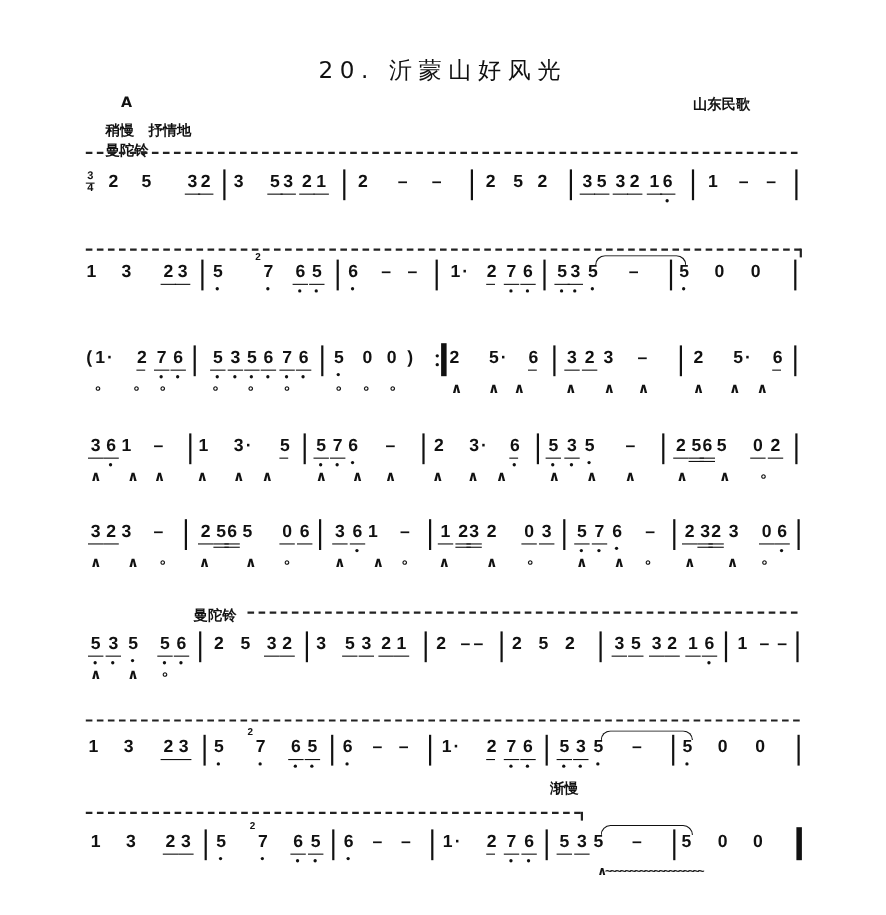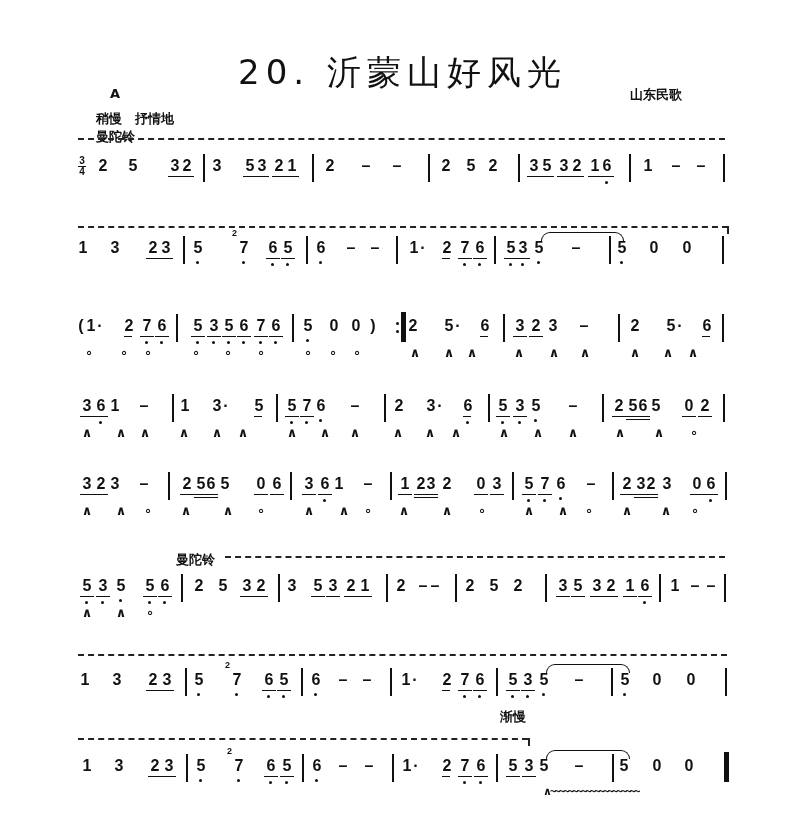--- a/index.html
+++ b/index.html
@@ -1,17 +1,17 @@
 <!DOCTYPE html>
 <html><head>
 <meta charset="utf-8">
 <style>
   html,body{margin:0;padding:0;background:#fff;}
   body{width:805px;height:832px;position:relative;overflow:hidden;font-family:"Liberation Sans","DejaVu Sans",sans-serif;color:#111;}
-  .title{position:absolute;left:0;width:805px;top:50px;text-align:center;font-family:"DejaVu Sans",sans-serif;font-size:34px;letter-spacing:6px;color:#111;}
+  .title{position:absolute;left:0;width:805px;top:50px;text-align:center;font-family:"DejaVu Sans",sans-serif;font-size:21px;letter-spacing:6px;color:#111;}
   .lbl{position:absolute;font-family:"DejaVu Sans",sans-serif;font-weight:bold;font-size:13px;color:#111;}
   .dash{position:absolute;height:0;border-top:2px dashed #222;}
   .bar{position:absolute;width:2px;background:#111;height:28px;}
   .bar.thick{width:5px;}
   .note{position:absolute;top:0;width:14px;text-align:center;font-weight:bold;font-size:16px;line-height:20px;}
   .note .ul{position:absolute;left:0;right:0;height:0;border-top:1.5px solid #111;}
   .dot{position:absolute;left:5px;width:3px;height:3px;border-radius:50%;background:#111;}
   .mark{position:absolute;width:14px;text-align:center;font-size:13px;font-weight:bold;line-height:14px;}
   .grace{position:absolute;font-size:9px;font-weight:bold;line-height:9px;}
   .slur{position:absolute;height:8px;border:1.5px solid #111;border-bottom:none;border-radius:10px 10px 0 0;}

